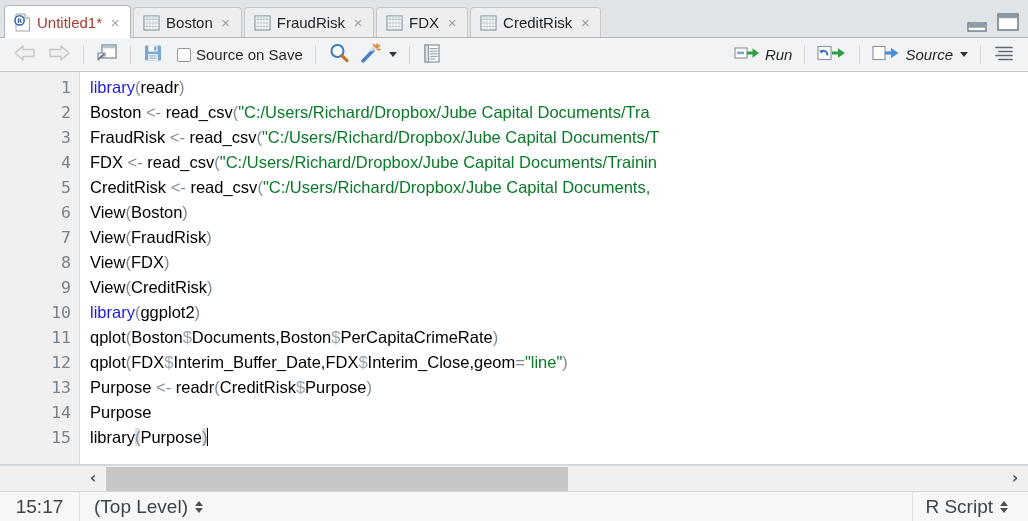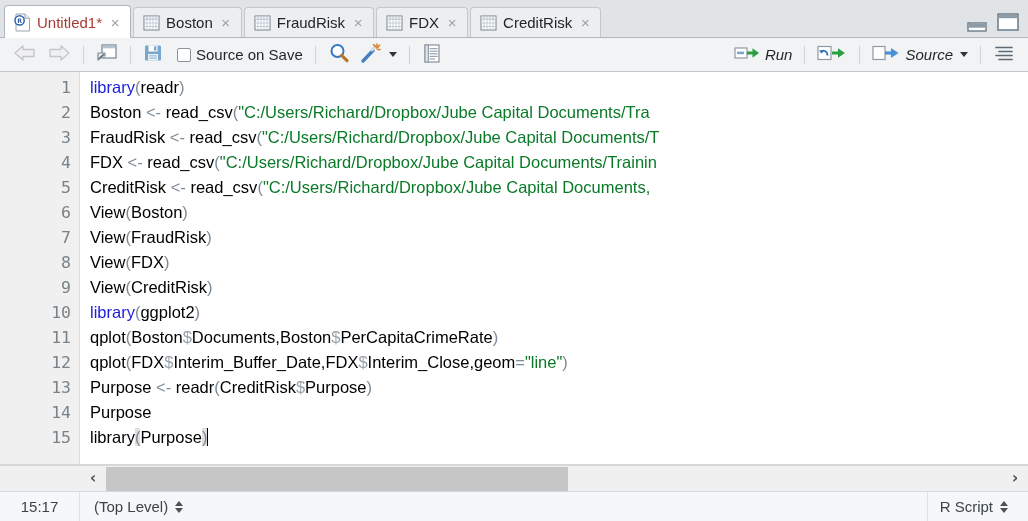--- a/index.html
+++ b/index.html
@@ -233,21 +233,21 @@
   }
 
   
   .statusbar {
     height: 30px;
     background: #f5f7f8;
     border-top: 1px solid #d4d8db;
     display: flex;
     align-items: center;
     box-sizing: border-box;
-    font-size: 15px;
+    font-size: 19px;
     color: #3d4449;
   }
   .sb-cell {
     height: 30px;
     display: flex;
     align-items: center;
     padding: 0 12px;
     box-sizing: border-box;
     white-space: nowrap;
   }

